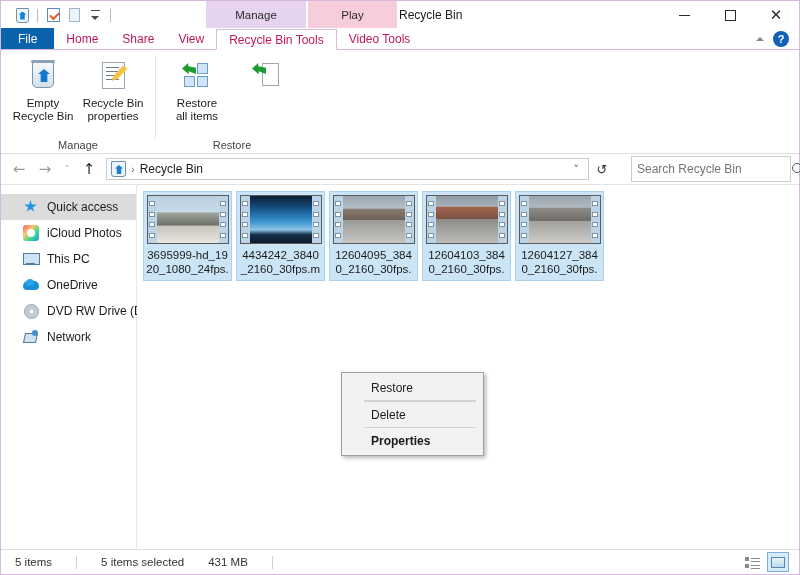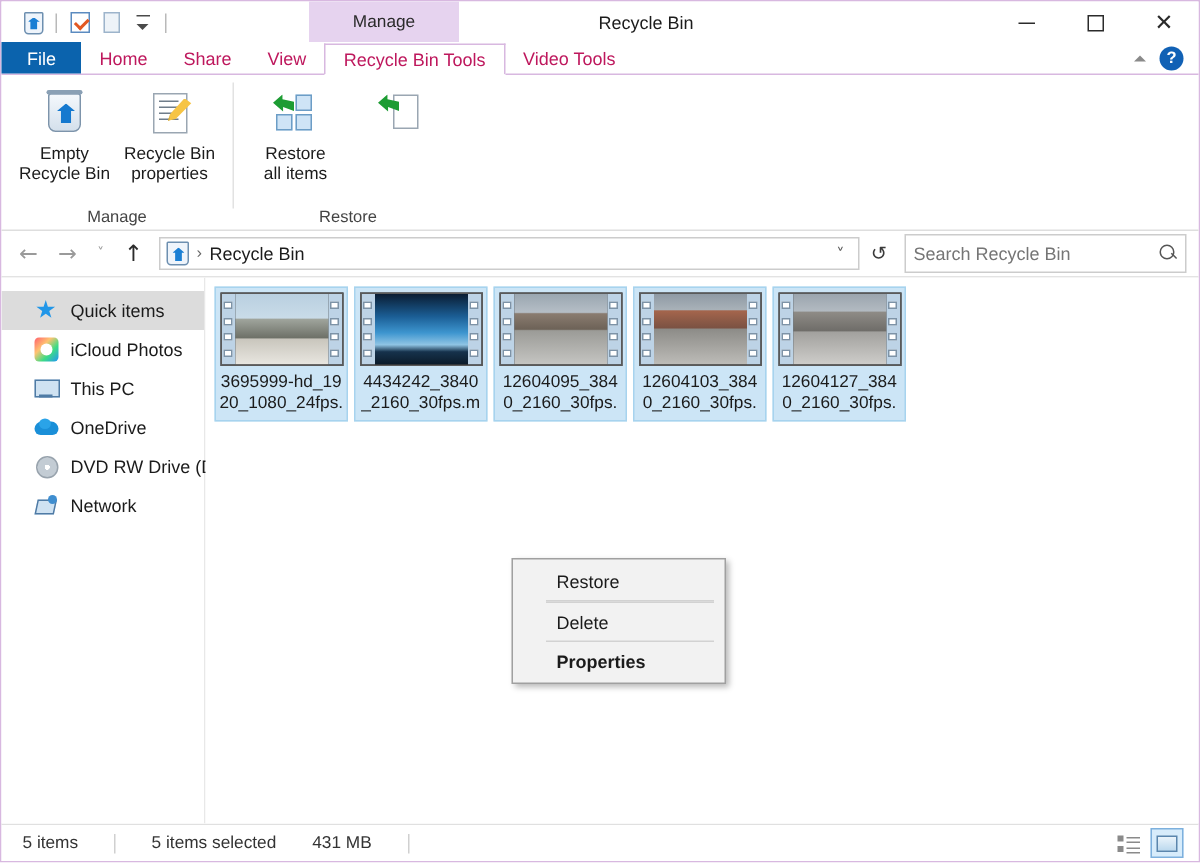--- a/index.html
+++ b/index.html
@@ -329,26 +329,26 @@
     font-size: 11px; color:#555; padding: 0 5px;
     font-family:"DejaVu Sans", sans-serif;
   }
   .refresh-btn {
     width: 22px; height: 22px;
     display:flex; align-items:center; justify-content:center;
     color:#3a3a3a; font-size: 13px;
     font-family:"DejaVu Sans", sans-serif;
   }
   .search-field {
-    width: 188px; height: 22px;
+    width: 160px; height: 22px;
     border: 1px solid #cccccc;
     background:#fff;
     display:flex; align-items:center;
     padding: 12px 5px;
-    margin-left: 4px;
+    margin-left: 16px;
   }
   .search-field input {
     flex:1; border:0; outline:0;
     font-family:"Liberation Sans", sans-serif;
     font-size: 12px; color:#6b6b6b;
     background: transparent;
   }
   .search-glass {
     width: 12px; height: 12px; position: relative; flex:0 0 12px;
   }
@@ -609,20 +609,21 @@
       <div class="qat-btn">
         <div class="ico-caret-sm-wrap">
             <div class="ico-caret-sm"></div>
           </div>
       </div>
       <div class="qat-sep"></div>
     </div>
 
     <div class="ctx-headers">
       <div class="ctx-header manage">Manage</div>
+      <div class="ctx-header play">Play</div>
     </div>
 
     <div class="win-title">Recycle Bin</div>
 
     <div class="win-ctrls">
       <div class="win-ctrl">
         <div class="glyph-min"></div>
       </div>
       <div class="win-ctrl">
         <div class="glyph-max"></div>
@@ -716,21 +717,21 @@
       <input type="text" placeholder="Search Recycle Bin" style="">
       <div class="search-glass"></div>
     </div>
   </div>
 
   <div class="body">
 
     <div class="sidebar">
       <div class="nav-item selected">
         <span class="nico nico-pin"></span>
-        <span>Quick items</span>
+        <span>Quick access</span>
       </div>
       <div class="nav-item">
         <span class="nico nico-icloud"></span>
         <span>iCloud Photos</span>
       </div>
       <div class="nav-item">
         <span class="nico nico-pc"></span>
         <span>This PC</span>
       </div>
       <div class="nav-item">

